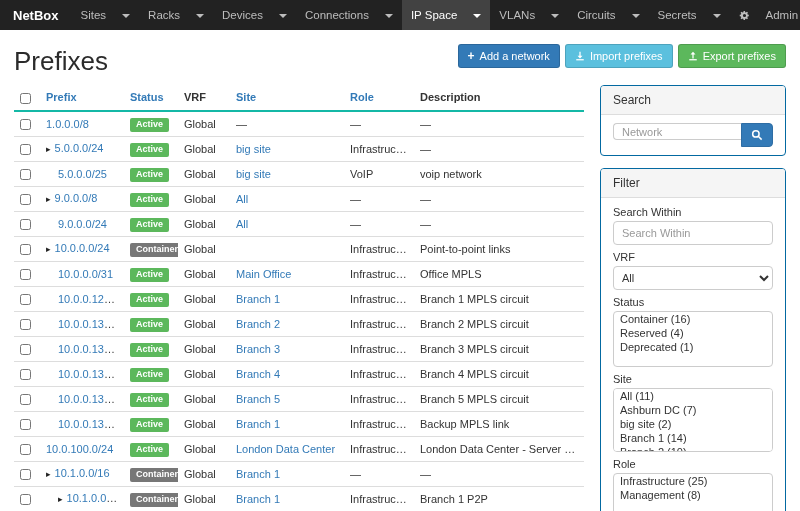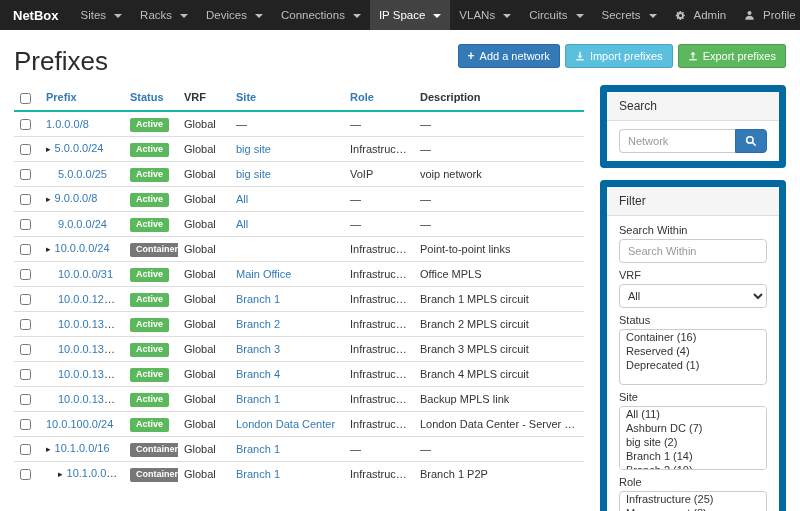--- a/index.html
+++ b/index.html
@@ -11,21 +11,21 @@
   body{
     width:800px;height:511px;overflow:hidden;background:#fff;
     font-family:"Liberation Sans",sans-serif;color:#333;
   }
   
   .navbar{background:var(--nav-bg);height:30px;display:flex;align-items:stretch;}
   .brand{color:#fff;font-weight:bold;font-size:13px;display:flex;align-items:center;
     padding:0 13px;text-decoration:none;cursor:pointer;}
   .nav-left{display:flex;flex:1;}
   .nav-right{display:flex;}
-  .nav-item{display:flex;align-items:center;gap:8px;padding:0 9px;font-size:11.5px;
+  .nav-item{display:flex;align-items:center;gap:16px;padding:0 9px;font-size:11.5px;
     color:#bdbdbd;cursor:pointer;white-space:nowrap;}
   .nav-item.active{background:#424242;color:#fff;}
   .caret{width:0;height:0;border-left:4px solid transparent;border-right:4px solid transparent;
     border-top:4px solid currentColor;display:inline-block;margin-top:1px;}
   .nav-icon{display:inline-flex;align-items:center;}
   
   .content{padding:4px 14px 0;}
   .header-row{display:flex;justify-content:space-between;align-items:flex-start;margin:4px 0 8px;}
   h1{font-size:26px;font-weight:500;margin:8px 0 0;color:#2b2b2b;}
   .actions{display:flex;gap:5px;margin-top:6px;}
@@ -47,26 +47,26 @@
     text-overflow:ellipsis;line-height:14px;}
   a{color:var(--primary);text-decoration:none;}
   .arrow{font-size:9px;color:#222;margin-right:4px;cursor:pointer;}
   .label-badge{color:#fff;font-size:9px;font-weight:bold;padding:2px 6px 3px;
     border-radius:2px;display:inline-block;line-height:1;}
   .badge-active{background:var(--success);}
   .badge-container{background:var(--badge-container);}
   input[type=checkbox]{width:11px;height:11px;margin:0;vertical-align:middle;}
   
   .sidebar{width:186px;margin-left:16px;flex-shrink:0;}
-  .panel{border:7px solid #0369a1;border-radius:4px;margin-bottom:12px;background:#fff;}
+  .panel{border:1px solid #0369a1;border-radius:4px;margin-bottom:12px;background:#fff;}
   .panel-header{background:#f5f5f5;padding:7px 12px;font-size:12px;border-bottom:1px solid #ddd;
     border-radius:3px 3px 0 0;color:#333;}
   .panel-body{padding:8px 12px;}
   .input-group{display:flex;}
-  .input-group input{flex:1;min-width:0;height:24px;border:1px solid #ccc;border-right:none;
+  .input-group input{flex:1;min-width:0;height:17px;border:1px solid #ccc;border-right:none;
     border-radius:4px 0 0 4px;padding:0 8px;font-size:11px;font-family:inherit;color:#333;}
   .input-group input::placeholder{color:#999;}
   .btn-search{width:32px;height:24px;background:var(--primary);border:1px solid #2e6da4;
     border-radius:0 4px 4px 0;display:flex;align-items:center;justify-content:center;cursor:pointer;}
   .filter-field{margin-bottom:6px;}
   .filter-field label{display:block;font-size:11px;margin-bottom:3px;color:#333;}
   .filter-field input[type=text]{width:100%;height:24px;border:1px solid #ccc;border-radius:4px;
     padding:0 8px;font-size:11px;font-family:inherit;color:#333;}
   .filter-field input::placeholder{color:#999;}
   .filter-field select{width:100%;height:24px;border:1px solid #ccc;border-radius:4px;
@@ -297,20 +297,29 @@
               <td><span>Branch 3 MPLS circuit</span></td>
             </tr>
             <tr>
               <td><input type="checkbox" style=""></td>
               <td style="padding-left: 18px;"><a href="#">10.0.0.134/39</a></td>
               <td><span class="label-badge badge-active">Active</span></td>
               <td><span>Global</span></td>
               <td><a href="#">Branch 4</a></td>
               <td><span>Infrastructure</span></td>
               <td><span>Branch 4 MPLS circuit</span></td>
+            </tr>
+            <tr>
+              <td><input type="checkbox" style=""></td>
+              <td style="padding-left: 18px;"><a href="#">10.0.0.136/31</a></td>
+              <td><span class="label-badge badge-active">Active</span></td>
+              <td><span>Global</span></td>
+              <td><a href="#">Branch 5</a></td>
+              <td><span>Infrastructure</span></td>
+              <td><span>Branch 5 MPLS circuit</span></td>
             </tr>
             <tr>
               <td><input type="checkbox" style=""></td>
               <td style="padding-left: 18px;"><a href="#">10.0.0.138/31</a></td>
               <td><span class="label-badge badge-active">Active</span></td>
               <td><span>Global</span></td>
               <td><a href="#">Branch 1</a></td>
               <td><span>Infrastructure</span></td>
               <td><span>Backup MPLS link</span></td>
             </tr>

